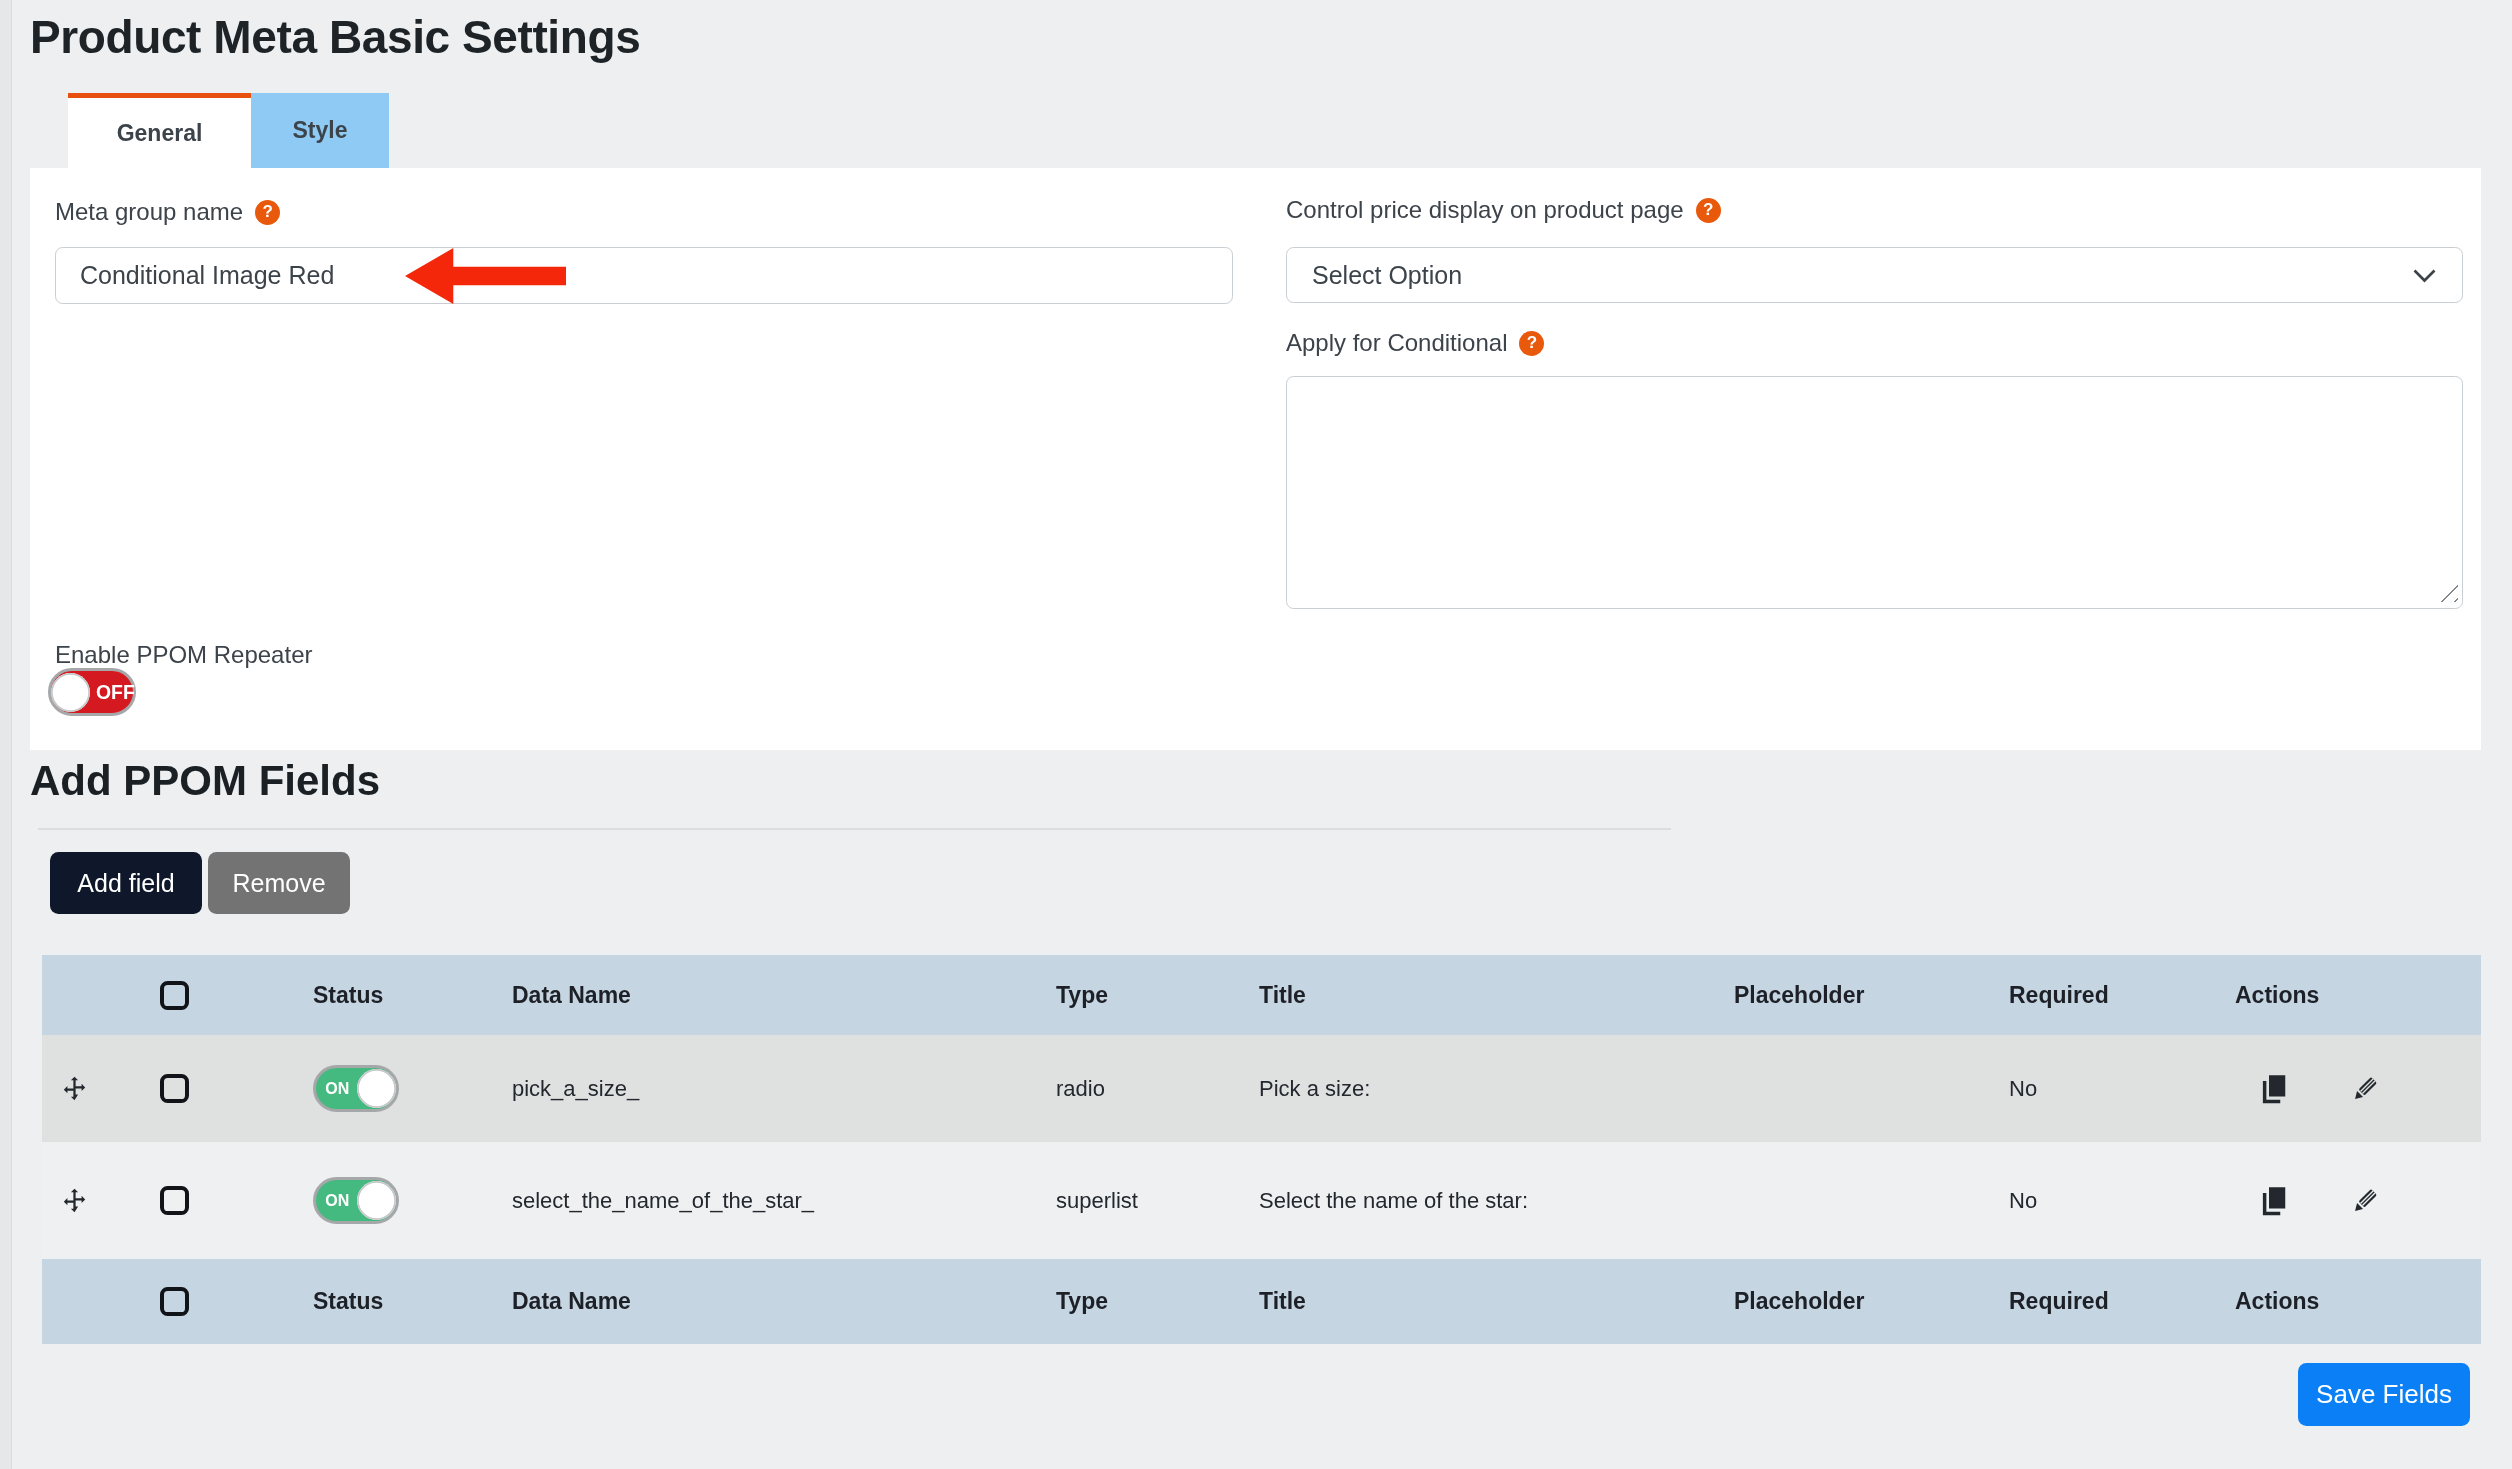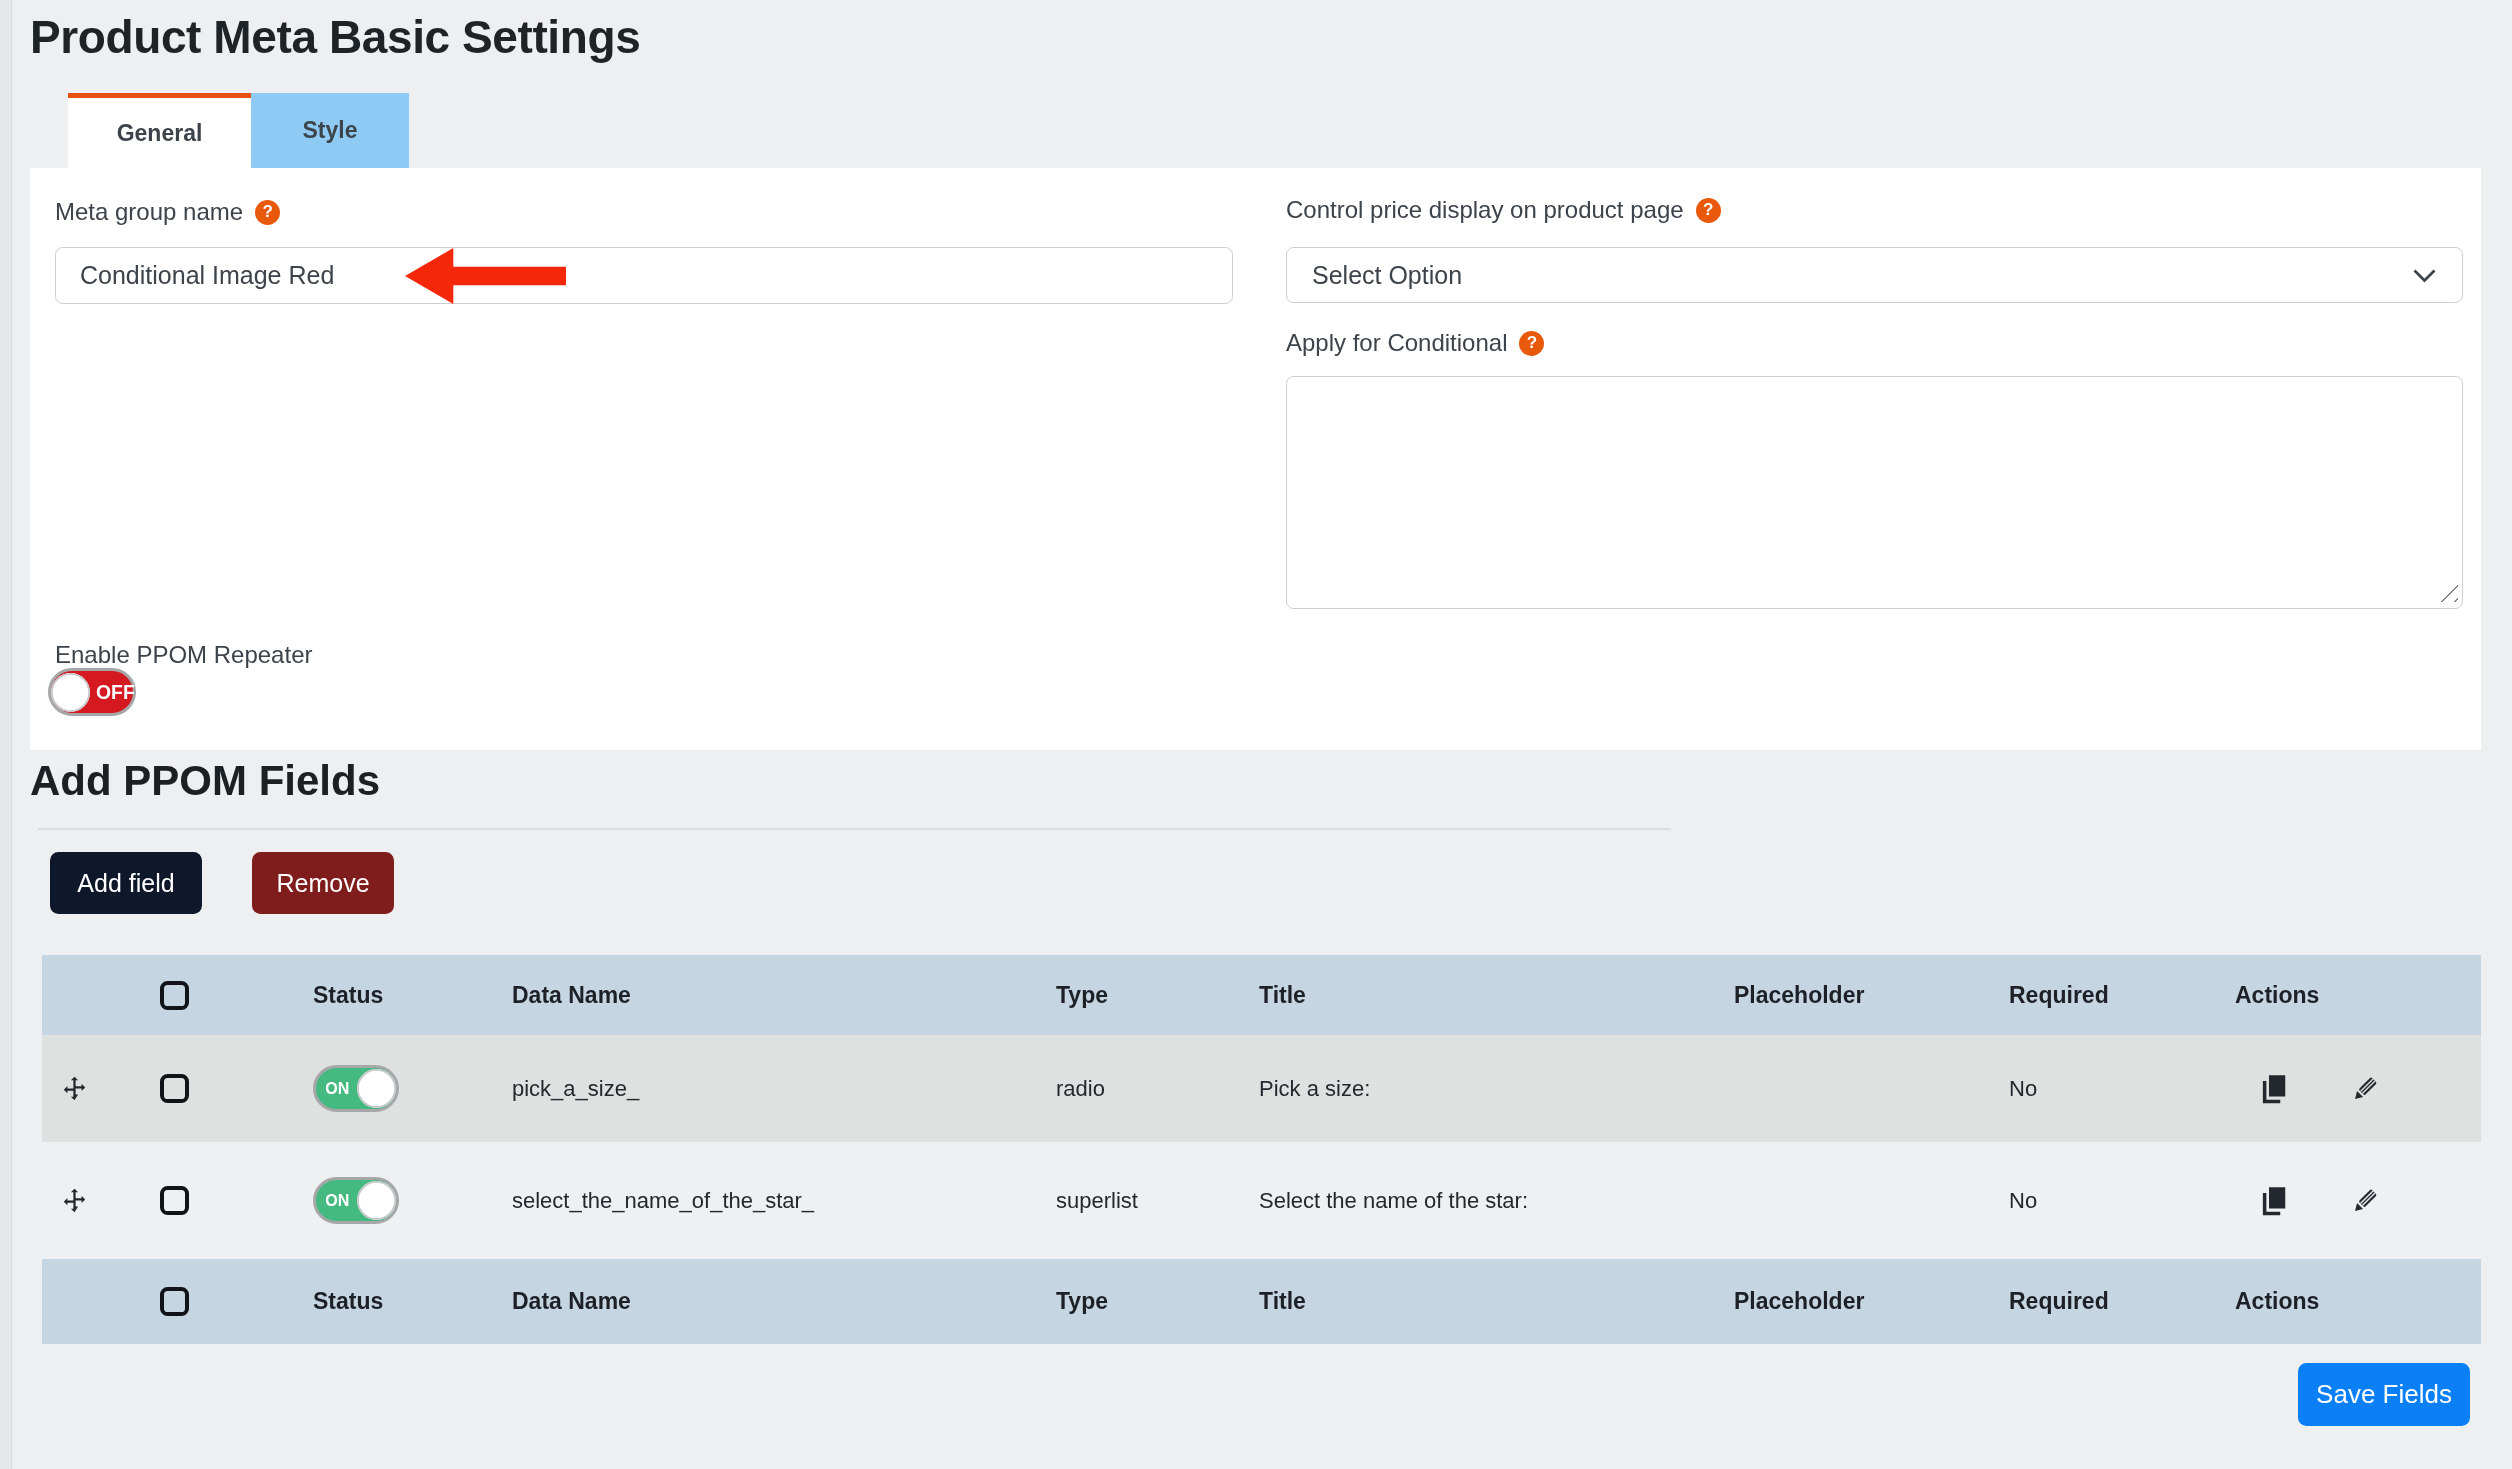--- a/index.html
+++ b/index.html
@@ -6,21 +6,21 @@
   .screen{position:relative;width:2512px;height:1469px;background:#edeff0;overflow:hidden;
           font-family:"Liberation Sans","DejaVu Sans",sans-serif;color:#3c434a;}
   .left-strip{position:absolute;left:0;top:0;width:11px;height:1469px;background:#e6e7e9;border-right:0.8px solid #dadbdd;}
 
   .title{position:absolute;left:30px;top:10px;margin:0;font-size:46px;font-weight:700;color:#1d2327;letter-spacing:-0.4px;}
 
   .tabs{position:absolute;left:30px;top:93px;display:flex;height:75px;padding-left:38px;}
   .tab{box-sizing:border-box;display:flex;align-items:center;justify-content:center;
        font-size:23px;font-weight:700;color:#3c434a;cursor:pointer;}
   .tab-general{width:183px;background:#ffffff;border-top:5px solid #e8500f;}
-  .tab-style{width:158px;background:#8ecaf4;}
+  .tab-style{width:138px;background:#8ecaf4;}
 
   .panel{position:absolute;left:30px;top:168px;width:2451px;height:582px;background:#ffffff;}
   .flabel{position:absolute;display:flex;align-items:center;gap:12px;font-size:24px;color:#3c434a;white-space:nowrap;}
   .help{width:25px;height:25px;border-radius:50%;background:#e8590c;color:#fff;font-size:17px;font-weight:700;
         display:flex;align-items:center;justify-content:center;flex:0 0 auto;cursor:pointer;}
   .lbl-meta{left:25px;top:30px;}
   .input-meta{position:absolute;left:25px;top:79px;width:1178px;height:57px;box-sizing:border-box;
         border:1.7px solid #c9ced3;border-radius:7.6px;font-size:25px;color:#3c434a;padding:8px 24px;
         background:#fff;font-family:inherit;outline:none;}
   .arrow{position:absolute;left:375px;top:80px;pointer-events:none;}
@@ -44,21 +44,21 @@
   .toggle-on{width:86px;height:47px;background:#45ba80;}
   .toggle-on .tlabel{margin-left:9.3px;color:#fff;font-size:16px;font-weight:700;}
   .toggle-on .knob{margin-left:auto;}
 
   .fields-heading{position:absolute;left:30px;top:757px;margin:0;font-size:42px;font-weight:700;color:#1b2025;}
   .hr{position:absolute;left:38px;top:828px;width:1633px;height:1.7px;background:#dcdddf;}
 
   .btn{position:absolute;box-sizing:border-box;border:none;border-radius:8.5px;color:#fff;font-size:25px;
        font-family:inherit;display:flex;align-items:center;justify-content:center;cursor:pointer;}
   .btn-add{left:50px;top:852px;width:152px;height:62px;background:#0f172a;}
-  .btn-remove{left:208px;top:852px;width:142px;height:62px;background:#7f1d1d;margin-left:44px;}
+  .btn-remove{left:208px;top:852px;width:142px;height:62px;background:#737373;}
   .btn-save{left:2298px;top:1363px;width:172px;height:63px;background:#0b80f6;font-size:26px;}
 
   .table{position:absolute;left:30px;top:955px;width:2451px;}
   .grid{display:grid;grid-template-columns:118px 123px 199px 544px 203px 475px 275px 226px auto;align-items:center;margin-left:12px;}
   .thead{height:80px;background:#c6d5e2;}
   .row1{height:107px;background:#dfe1e1;}
   .row2{height:117px;background:#eef0f1;}
   .tfootr{height:85px;background:#c6d5e2;}
   .cell{padding-left:30px;font-size:22px;color:#23282e;white-space:nowrap;overflow:hidden;}
   .hcell{padding-left:30px;font-size:23px;font-weight:700;color:#1d2127;white-space:nowrap;}

